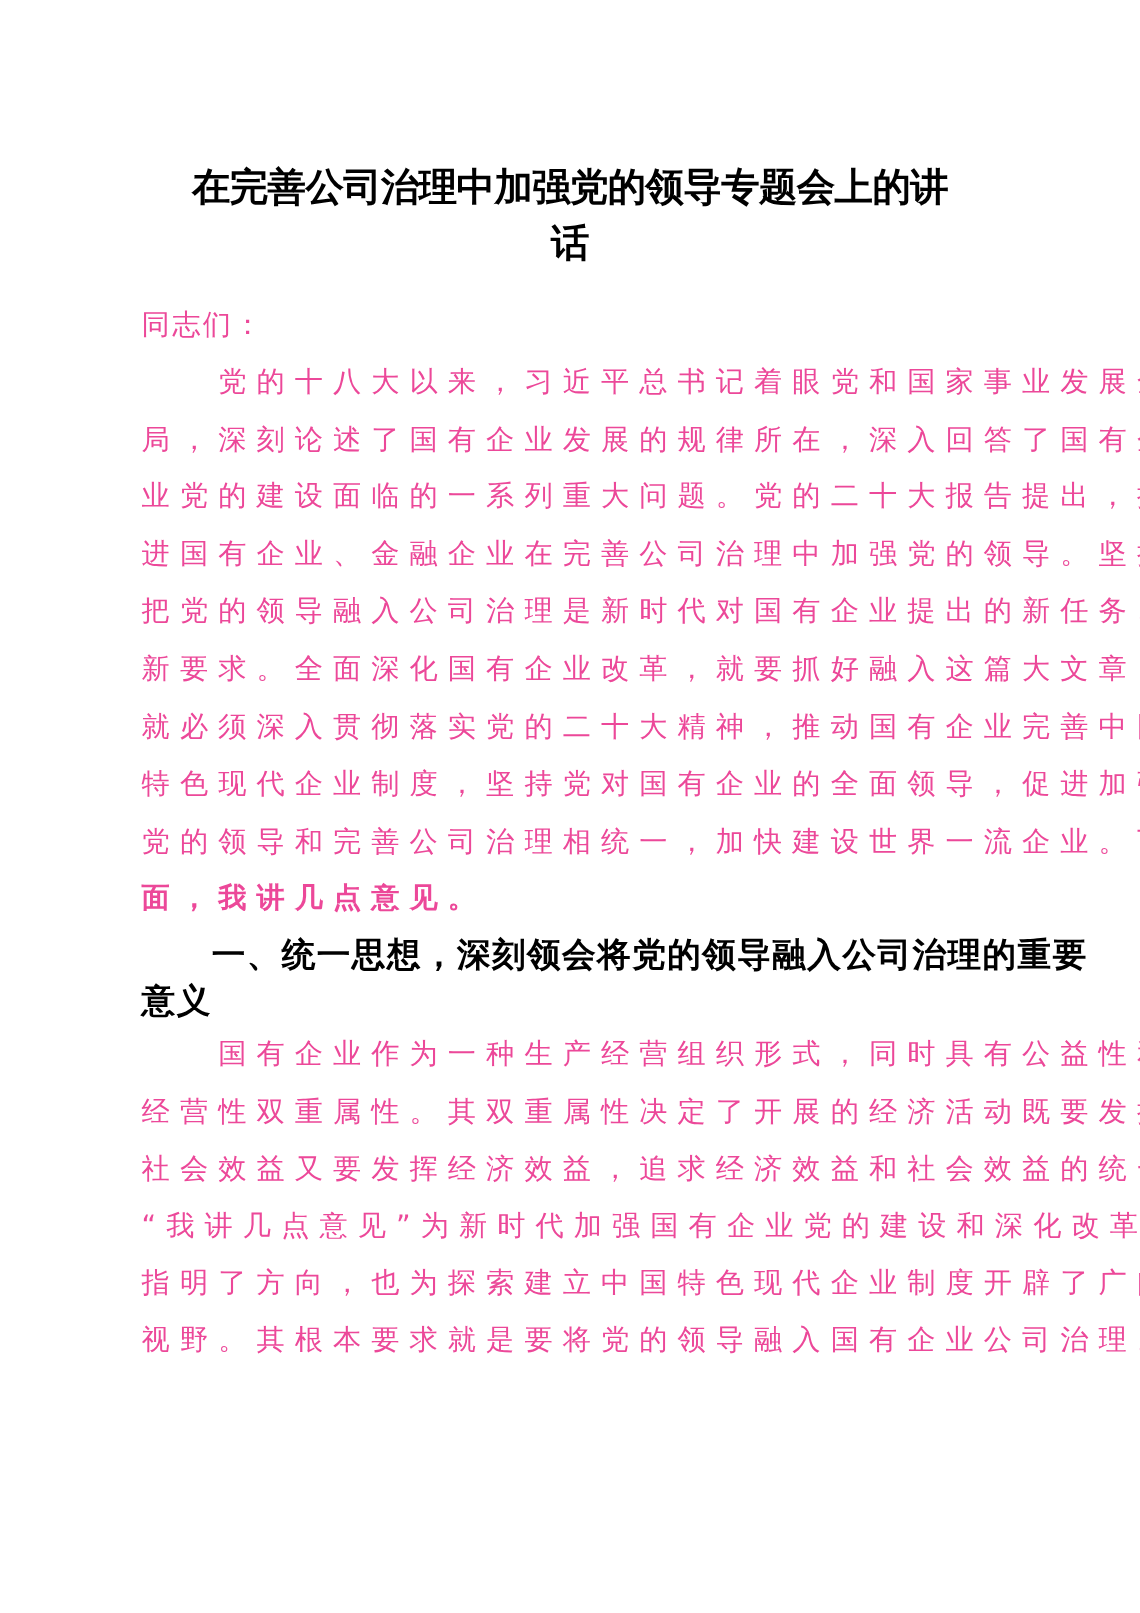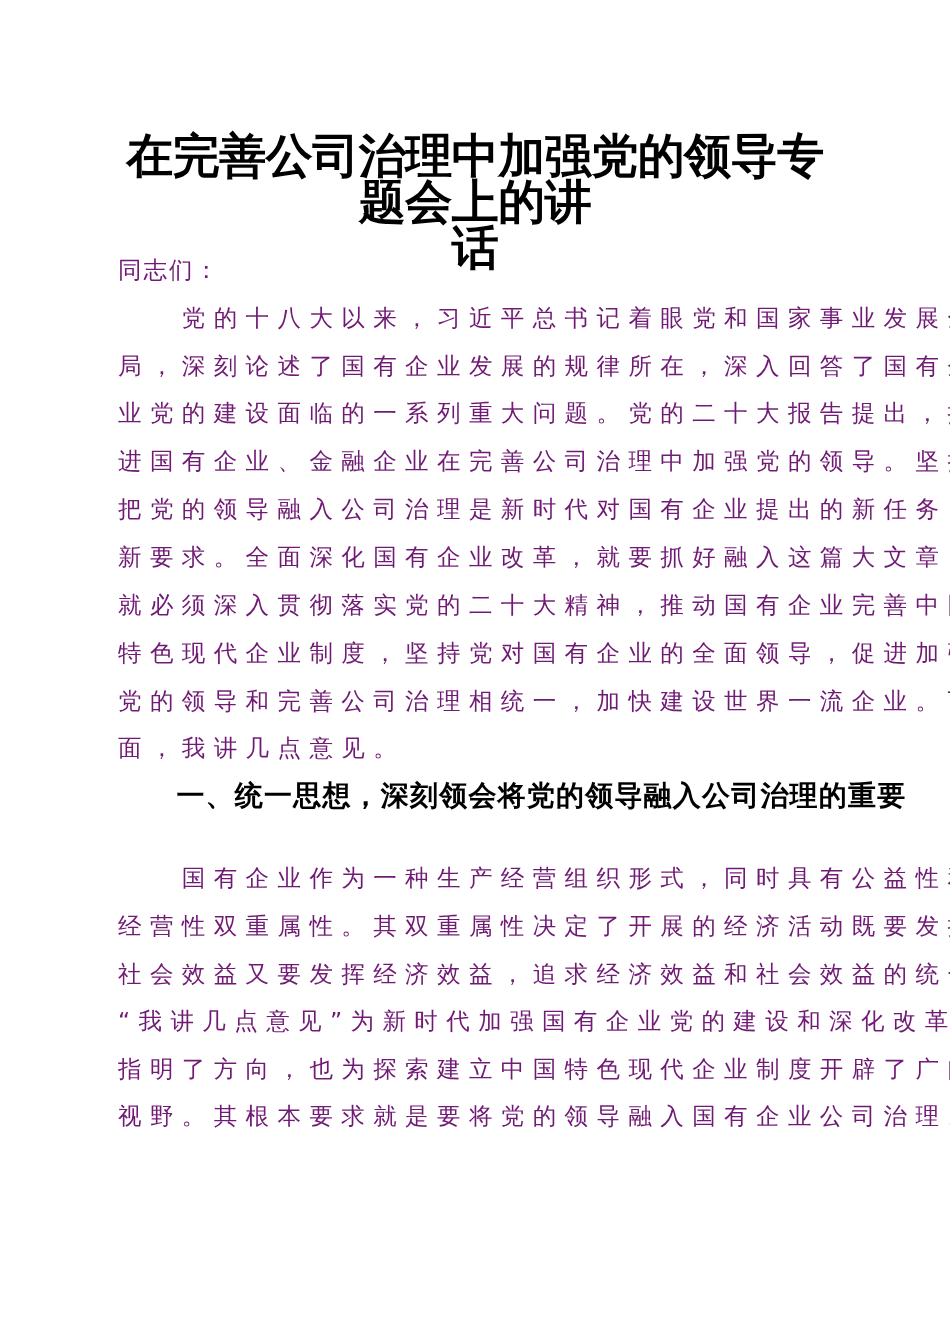--- a/index.html
+++ b/index.html
@@ -1,27 +1,27 @@
 <!DOCTYPE html>
 <html><head>
 <meta charset="utf-8">
 <style>
   html, body { margin: 0; padding: 0; background: #ffffff; }
   body { width: 950px; height: 1344px; position: relative; overflow: hidden; }
   .page { position: absolute; left: 0; top: 0; width: 950px; height: 1344px; background: #fff; }
   .title {
     position: absolute; left: 110px; width: 730px; top: 133px;
     text-align: center; font-family: "DejaVu Serif", "Liberation Serif", serif;
-    font-weight: bold; font-size: 47px; line-height: 46px; color: #000;
+    font-weight: bold; font-size: 32px; line-height: 46px; color: #000;
     letter-spacing: -0.5px;
   }
   .line {
     position: absolute; left: 118px; width: 720px; height: 48px;
     font-family: "DejaVu Sans", "Liberation Sans", sans-serif;
-    font-size: 23.5px; line-height: 48px; color: #701a75;
+    font-size: 23.5px; line-height: 48px; color: #ec4899;
     white-space: nowrap; letter-spacing: 8.4px;
   }
   .line.heading { font-weight: bold; color: #000; letter-spacing: 1.2px; font-size: 28px; }
   .line.salutation { letter-spacing: 2px; }
 </style>
 </head>
 <body>
 
 <div class="page">
   <div class="title">
@@ -33,23 +33,24 @@
 
   <div class="line" style="top:294px;">　　党的十八大以来，习近平总书记着眼党和国家事业发展全</div>
   <div class="line" style="top:342px;">局，深刻论述了国有企业发展的规律所在，深入回答了国有企</div>
   <div class="line" style="top:389px;">业党的建设面临的一系列重大问题。党的二十大报告提出，推</div>
   <div class="line" style="top:437px;">进国有企业、金融企业在完善公司治理中加强党的领导。坚持</div>
   <div class="line" style="top:485px;">把党的领导融入公司治理是新时代对国有企业提出的新任务、</div>
   <div class="line" style="top:533px;">新要求。全面深化国有企业改革，就要抓好融入这篇大文章，</div>
   <div class="line" style="top:581px;">就必须深入贯彻落实党的二十大精神，推动国有企业完善中国</div>
   <div class="line" style="top:629px;">特色现代企业制度，坚持党对国有企业的全面领导，促进加强</div>
   <div class="line" style="top:677px;">党的领导和完善公司治理相统一，加快建设世界一流企业。下</div>
-  <div class="line" style="top:724px;">面，我讲几点意见。</div>
+  <div class="line" style="top:724px;font-weight:bold;">面，我讲几点意见。</div>
 
   <div class="line heading" style="top:772px;">　　一、统一思想，深刻领会将党的领导融入公司治理的重要</div>
+  <div class="line heading" style="top:810px;">意义</div>
 
   <div class="line" style="top:854px;">　　国有企业作为一种生产经营组织形式，同时具有公益性和</div>
   <div class="line" style="top:902px;">经营性双重属性。其双重属性决定了开展的经济活动既要发挥</div>
   <div class="line" style="top:950px;">社会效益又要发挥经济效益，追求经济效益和社会效益的统一。</div>
   <div class="line" style="top:997px;">“我讲几点意见”为新时代加强国有企业党的建设和深化改革</div>
   <div class="line" style="top:1045px;">指明了方向，也为探索建立中国特色现代企业制度开辟了广阔</div>
   <div class="line" style="top:1092px;">视野。其根本要求就是要将党的领导融入国有企业公司治理。</div>
 </div>
 
 </body></html>

